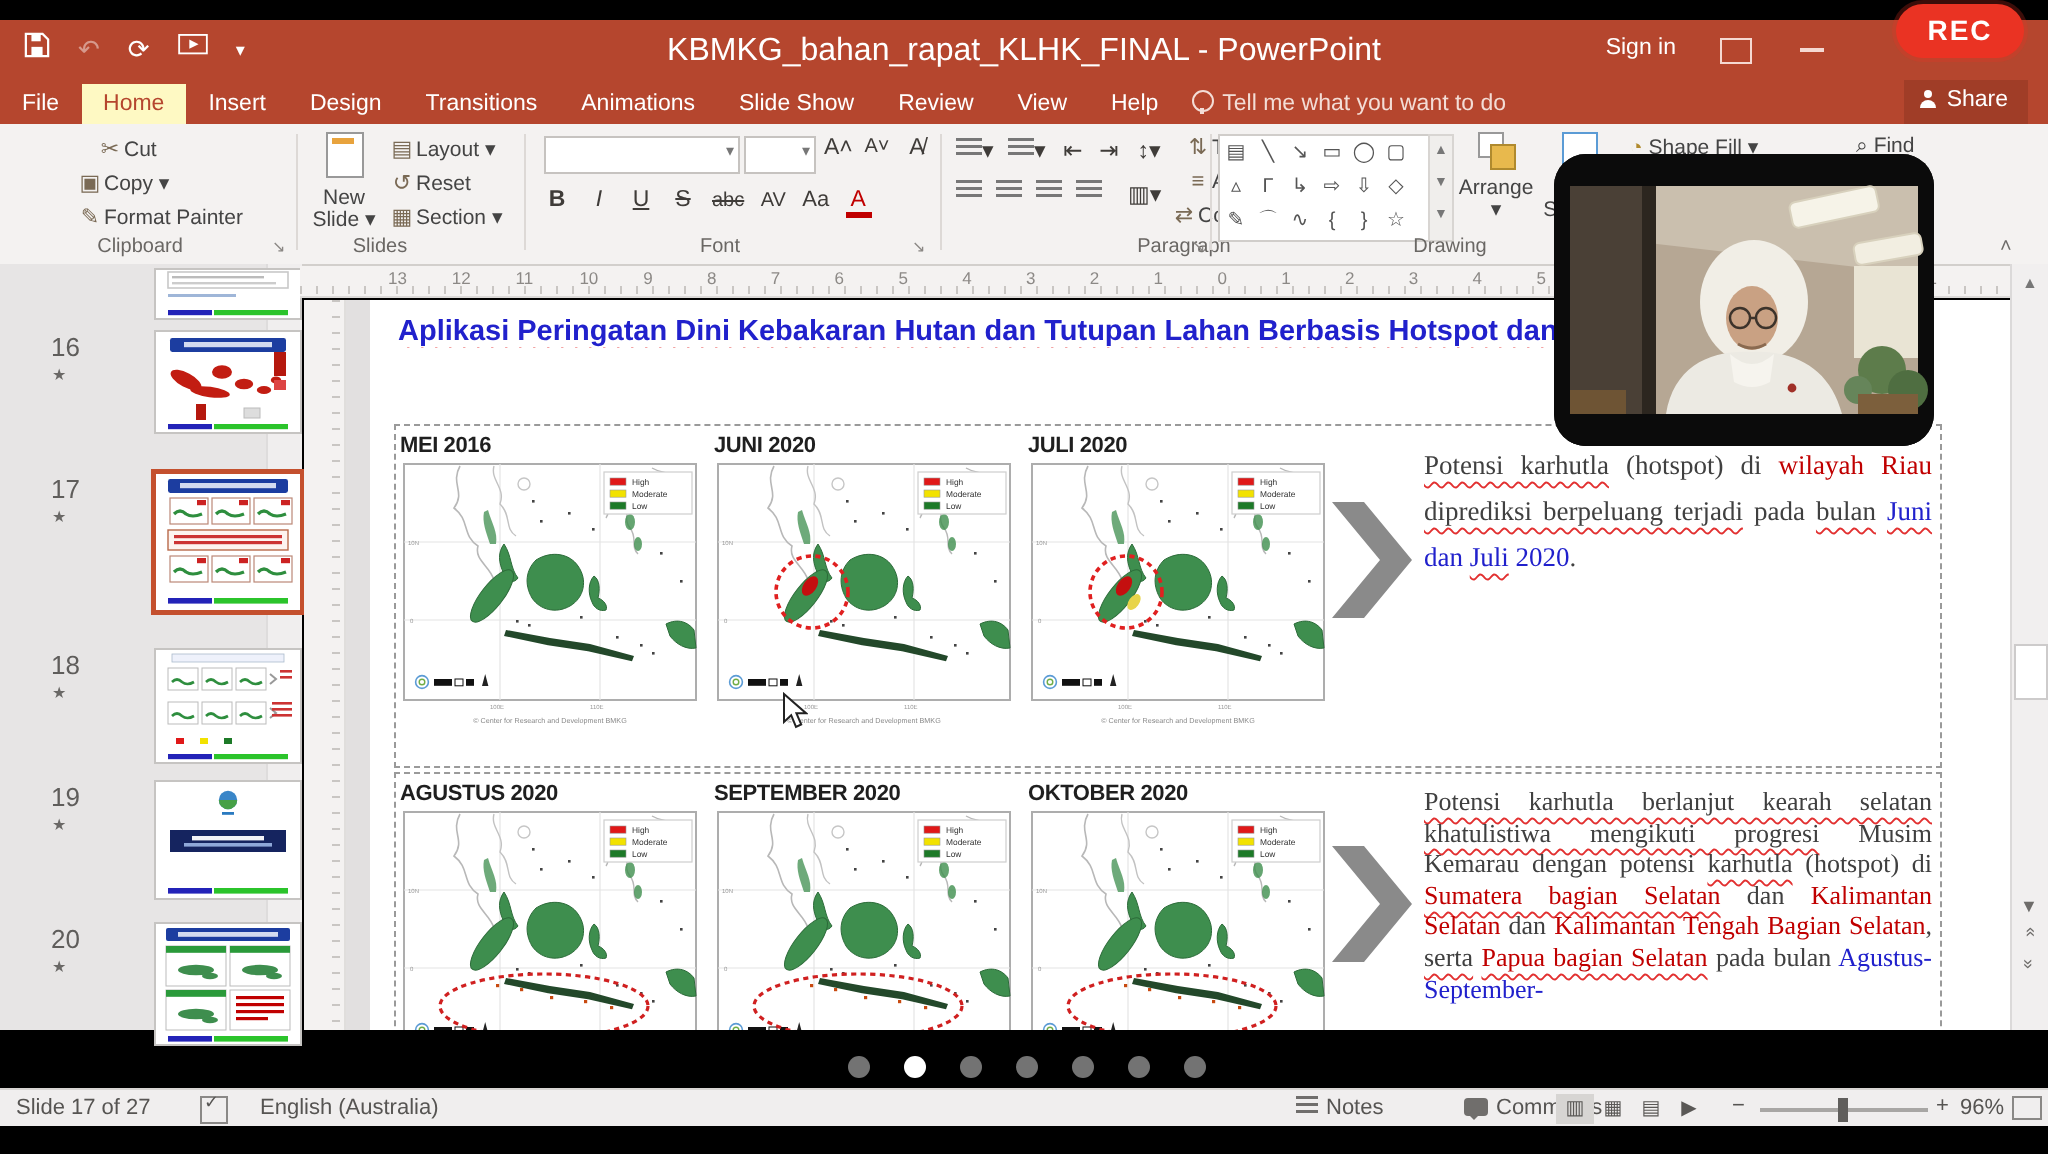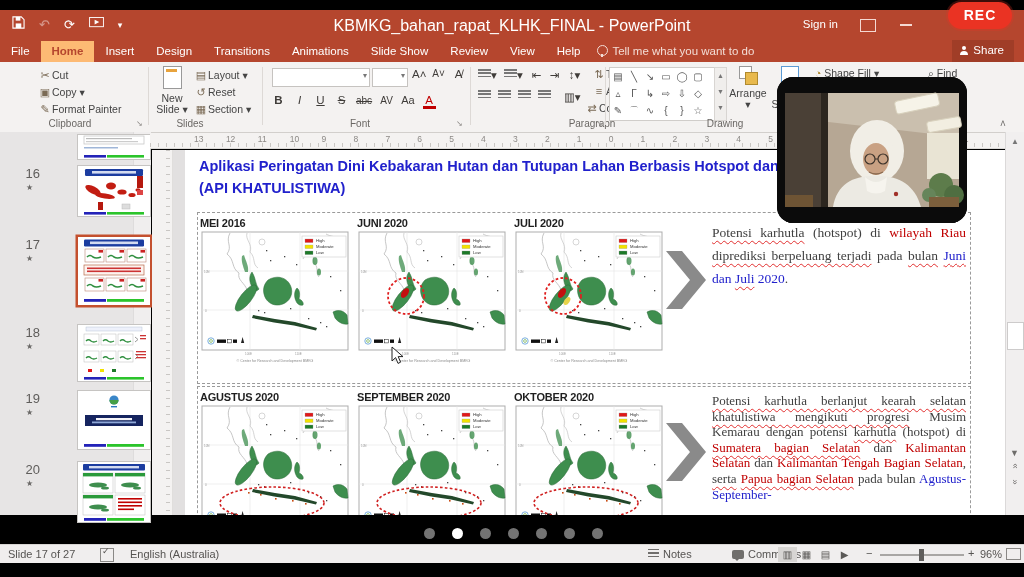--- a/index.html
+++ b/index.html
@@ -10,21 +10,21 @@
   .qat .qi{font-size:13px;line-height:22px;}
   .qat .dim{opacity:.45;}
   .doc-title{position:absolute;left:0;top:7px;width:1024px;text-align:center;font-size:16px;color:#fff;}
   .signin{position:absolute;right:186px;top:8px;font-size:11.5px;color:#fff;}
   .win-ico{position:absolute;top:9px;width:14px;height:11px;border:1px solid #f5d9d2;}
   .win-min{position:absolute;top:14px;width:12px;height:2px;background:#f5d9d2;}
   .rec-pill{position:absolute;right:12px;top:2px;width:64px;height:27px;background:#ea3323;border-radius:14px;color:#fff;font-weight:bold;font-size:14px;text-align:center;line-height:27px;letter-spacing:1px;z-index:45;box-shadow:0 0 0 2px rgba(234,51,35,.25);}
   
   .tabs{position:absolute;left:0;top:40px;width:1024px;height:22px;background:#b5462e;}
   .tab{display:inline-block;padding:4px 11px 0 11px;height:18px;font-size:11.5px;color:#fff;cursor:default;}
-  .tab.active{background:#fdba74;color:#b5462e;font-weight:bold;}
+  .tab.active{background:#fef9c3;color:#b5462e;}
   .tellme{display:inline-block;padding:4px 8px 0 6px;font-size:11.5px;color:#f3ddd6;}
   .bulb{display:inline-block;width:9px;height:9px;border:1px solid #f3ddd6;border-radius:50%;position:relative;top:1px;margin-right:4px;}
   .bulb:after{content:"";position:absolute;left:2.5px;top:8px;width:2px;height:3px;background:#f3ddd6;}
   .share-btn{position:absolute;right:10px;top:0;height:22px;padding:4px 10px 0 8px;font-size:11.5px;color:#fff;background:#a03d27;}
   .person-ico{display:inline-block;width:8px;height:8px;position:relative;margin-right:5px;}
   .person-ico:before{content:"";position:absolute;left:2px;top:0;width:4px;height:4px;border-radius:50%;background:#fff;}
   .person-ico:after{content:"";position:absolute;left:0;top:4.5px;width:8px;height:4px;border-radius:4px 4px 0 0;background:#fff;}
   
   .ribbon{position:absolute;left:0;top:62px;width:1024px;height:70px;background:#f4f2f1;border-bottom:1px solid #d2cfcc;}
   .grp-label{position:absolute;bottom:3px;font-size:10px;color:#6a6764;text-align:center;}
@@ -146,21 +146,21 @@
 
   
   <div class="tabs">
     <span id="tabs-row"><span class="tab">File</span><span class="tab active">Home</span><span class="tab">Insert</span><span class="tab">Design</span><span class="tab">Transitions</span><span class="tab">Animations</span><span class="tab">Slide Show</span><span class="tab">Review</span><span class="tab">View</span><span class="tab">Help</span></span><span class="tellme"><span class="bulb"></span><span>Tell me what you want to do</span></span>
     <span class="share-btn"><span class="person-ico"></span><span>Share</span></span>
   </div>
 
   
   <div class="ribbon">
 
-    <div class="smallrow" style="left:38px;top:5px;"><span class="ic">✂</span><span>Cut</span></div>
+    <div class="smallrow" style="left:48px;top:5px;"><span class="ic">✂</span><span>Cut</span></div>
     <div class="smallrow" style="left:38px;top:22px;"><span class="ic">▣</span><span>Copy</span> ▾</div>
     <div class="smallrow" style="left:38px;top:39px;"><span class="ic">✎</span><span>Format Painter</span></div>
     <div class="grp-label" style="left:30px;width:80px;">Clipboard</div>
     <span class="dlg" style="left:136px;">↘</span>
     <div class="sep" style="left:148px;"></div>
 
     <div class="bigbtn" style="left:152px;width:40px;">
       <span class="newslide-ico"></span>
       <div class="cap"><span>New Slide</span> ▾</div>
     </div>
@@ -387,21 +387,20 @@
     <div class="tickband"></div>
     <span id="ruler-nums"><span class="rnum" style="left: 44px;">13</span><span class="rnum" style="left: 75.9px;">12</span><span class="rnum" style="left: 107.8px;">11</span><span class="rnum" style="left: 139.7px;">10</span><span class="rnum" style="left: 171.6px;">9</span><span class="rnum" style="left: 203.5px;">8</span><span class="rnum" style="left: 235.4px;">7</span><span class="rnum" style="left: 267.3px;">6</span><span class="rnum" style="left: 299.2px;">5</span><span class="rnum" style="left: 331.1px;">4</span><span class="rnum" style="left: 363px;">3</span><span class="rnum" style="left: 394.9px;">2</span><span class="rnum" style="left: 426.8px;">1</span><span class="rnum" style="left: 458.7px;">0</span><span class="rnum" style="left: 490.6px;">1</span><span class="rnum" style="left: 522.5px;">2</span><span class="rnum" style="left: 554.4px;">3</span><span class="rnum" style="left: 586.3px;">4</span><span class="rnum" style="left: 618.2px;">5</span><span class="rnum" style="left: 650.1px;">6</span><span class="rnum" style="left: 682px;">7</span><span class="rnum" style="left: 713.9px;">8</span><span class="rnum" style="left: 745.8px;">9</span><span class="rnum" style="left: 777.7px;">10</span><span class="rnum" style="left: 809.6px;">11</span></span>
   </div>
   <div class="vruler">
       <div class="tickband"></div>
     </div>
   <div class="gap"></div>
 
   <div class="canvas">
     <div class="slide-title sqt" style="top:8px;">Aplikasi Peringatan Dini Kebakaran Hutan dan Tutupan Lahan Berbasis Hotspot dan Ik</div>
-    <div class="slide-title" style="top:30px;">(API KHATULISTIWA)</div>
 
     <div class="dashed-box" style="left:12px;top:62px;width:772px;height:170px;">
       <div class="months" id="maps-row-0">
           <div class="month"><div class="month-label">MEI 2016</div><svg viewBox="0 0 150 134" width="150" height="134">
               <rect x="2" y="2" width="146" height="118" fill="#fff" stroke="#adadad" stroke-width="1"></rect>
               <path d="M50,2 V120 M100,2 V120 M2,41 H148 M2,80 H148" stroke="#e4e4e4" stroke-width="0.6" fill="none"></path>
               <path d="M30,3 C25,12 33,16 27,24 C35,30 31,38 39,43 C37,50 45,53 47,60" stroke="#b8b8b8" fill="none" stroke-width="0.8"></path>
               <path d="M47,3 C45,10 53,14 50,22 C56,28 52,34 58,38" stroke="#c2c2c2" fill="none" stroke-width="0.7"></path>
               <path d="M112,20 c4,5 -1,9 3,14 c4,5 0,9 4,13 m-14,-30 c-3,4 1,8 -2,12" stroke="#b8b8b8" fill="none" stroke-width="0.7"></path>
               <path d="M126,4 c5,3 9,1 13,7" stroke="#b8b8b8" fill="none" stroke-width="0.7"></path>

